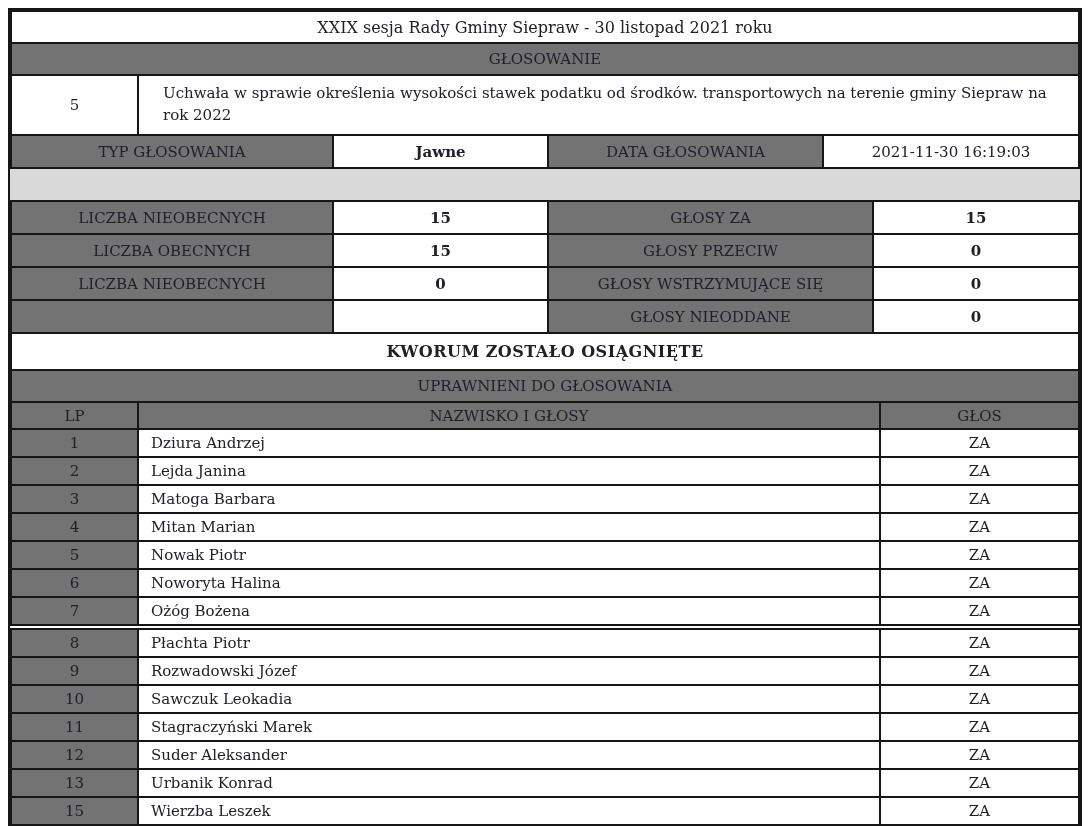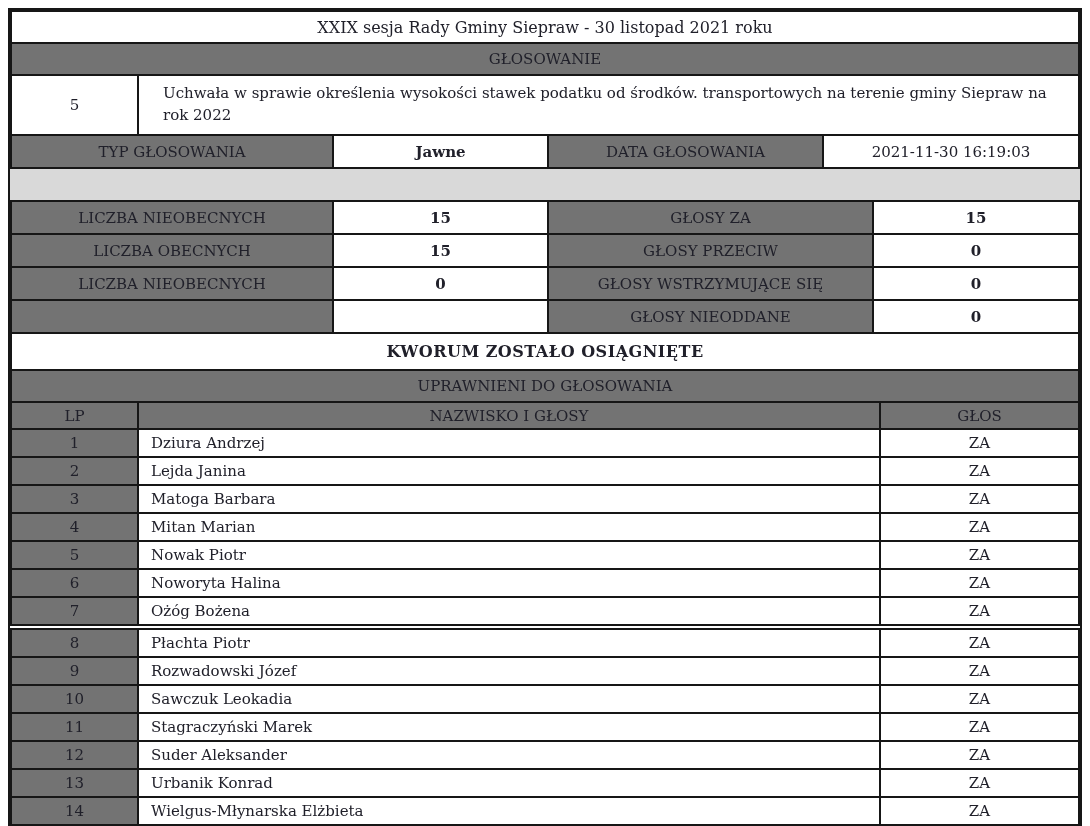--- a/index.html
+++ b/index.html
@@ -239,25 +239,20 @@
           <td class="gray">12</td>
           <td class="left name-cell">Suder Aleksander</td>
           <td>ZA</td>
         </tr>
           <tr>
           <td class="gray">13</td>
           <td class="left name-cell">Urbanik Konrad</td>
           <td>ZA</td>
         </tr>
           <tr>
-          <td class="gray">14</td>
-          <td class="left name-cell">Wielgus-Młynarska Elżbieta</td>
-          <td>ZA</td>
-        </tr>
-          <tr>
           <td class="gray">15</td>
           <td class="left name-cell">Wierzba Leszek</td>
           <td>ZA</td>
         </tr>
         </tbody>
     </table>
 
   </div>
 </div>
 

